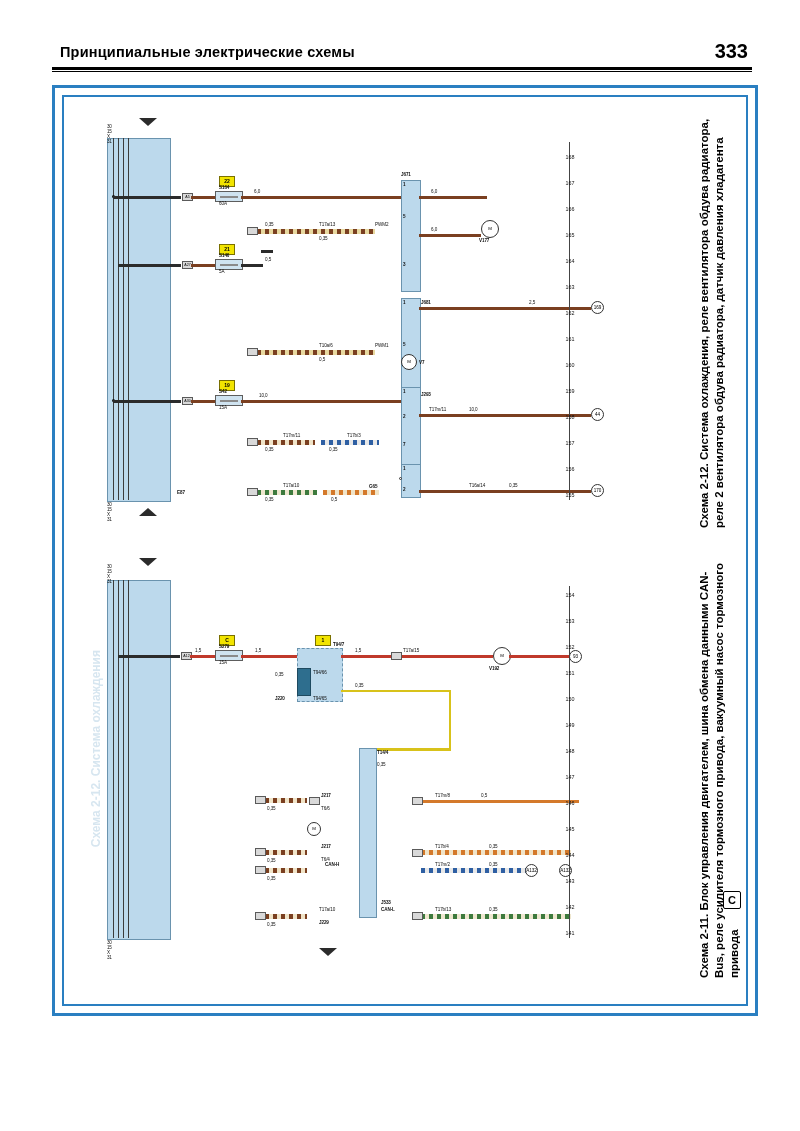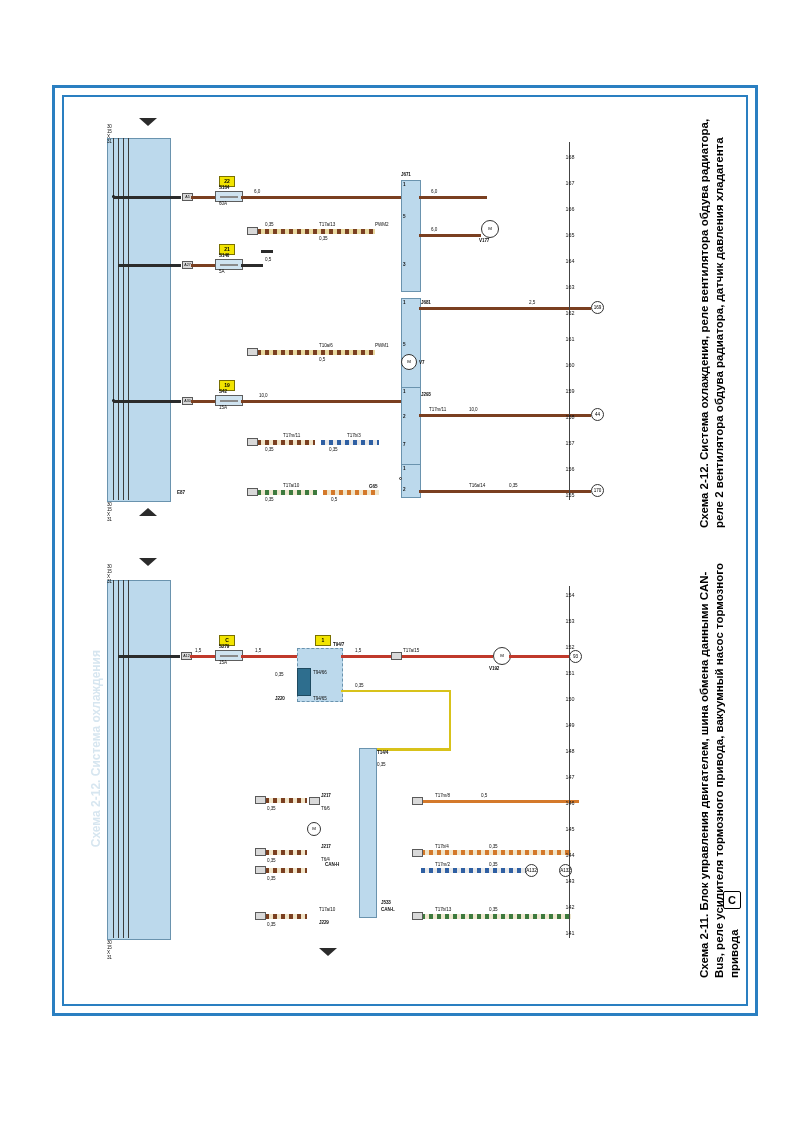--- a/index.html
+++ b/index.html
@@ -71,20 +71,26 @@
   
   .ghost{position:absolute;color:#d7e6f0;font-size:12px;font-weight:bold;writing-mode:vertical-rl;transform:rotate(180deg);}
 
   .cbadge{position:absolute;right:14px;bottom:104px;width:16px;height:16px;border:1.5px solid #000;border-radius:2px;font-size:11px;font-weight:bold;text-align:center;line-height:16px;background:#fff;}
 </style>
 </head>
 <body>
 
 <div class="page">
 
+  <div class="hdr">
+    <div class="hdr-title">Принципиальные электрические схемы</div>
+    <div class="hdr-page">333</div>
+    <div class="hdr-rule"></div>
+    <div class="hdr-rule2"></div>
+  </div>
 
   <div class="frame">
     <div class="frame-in"></div>
 
     <div class="panel" style="left:14px;top:14px;width:620px;height:430px;">
 
       <div class="ghost" style="left:12px;top:40px;"></div>
 
       <div class="arw dn" style="left:70px;top:16px;"></div>
 

